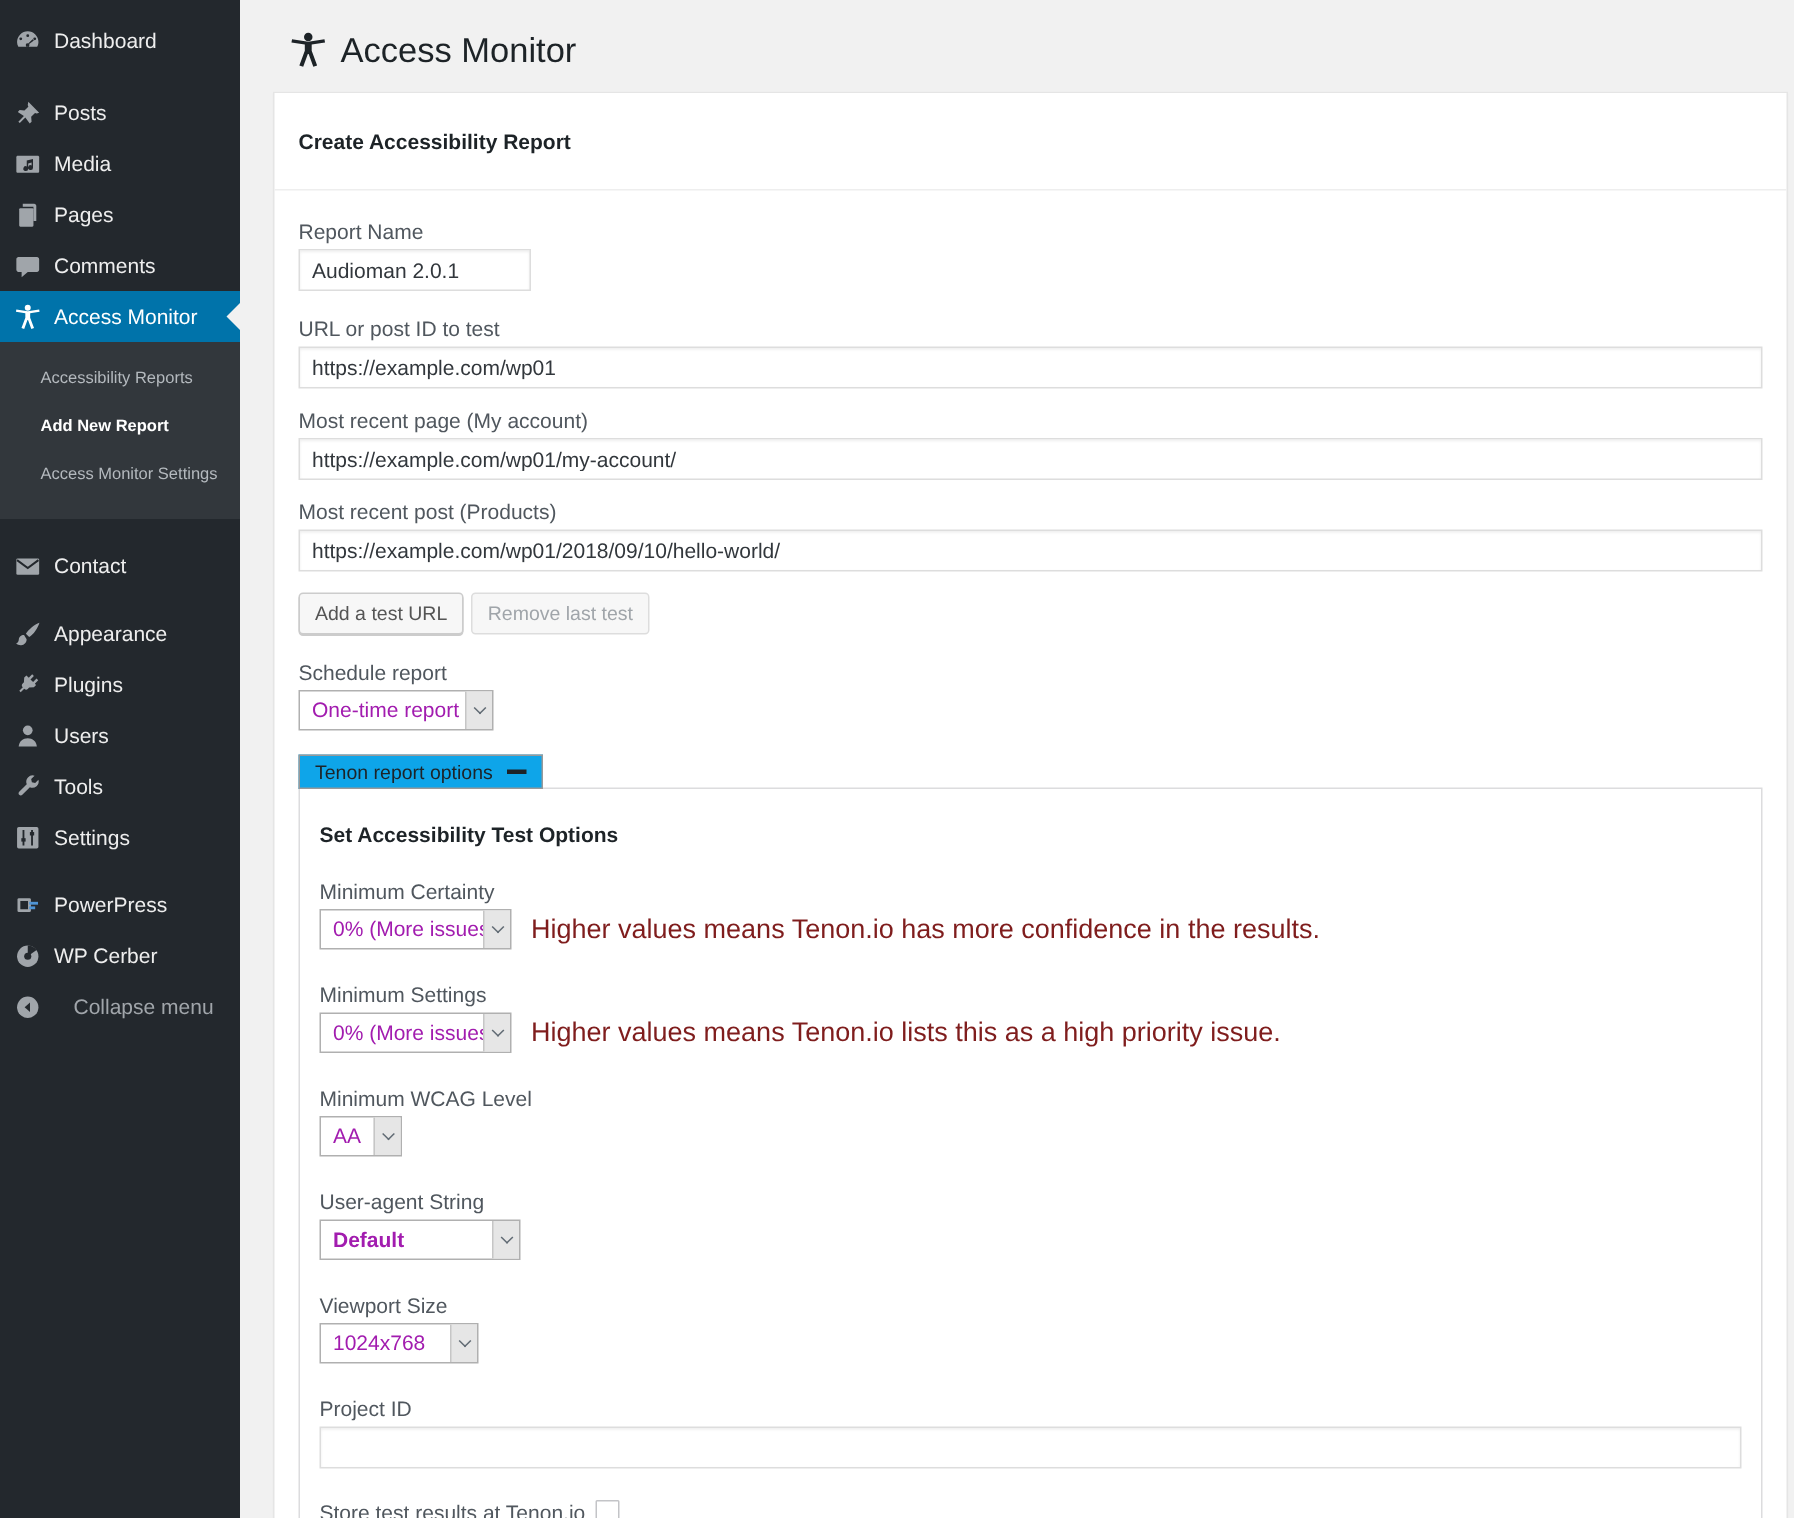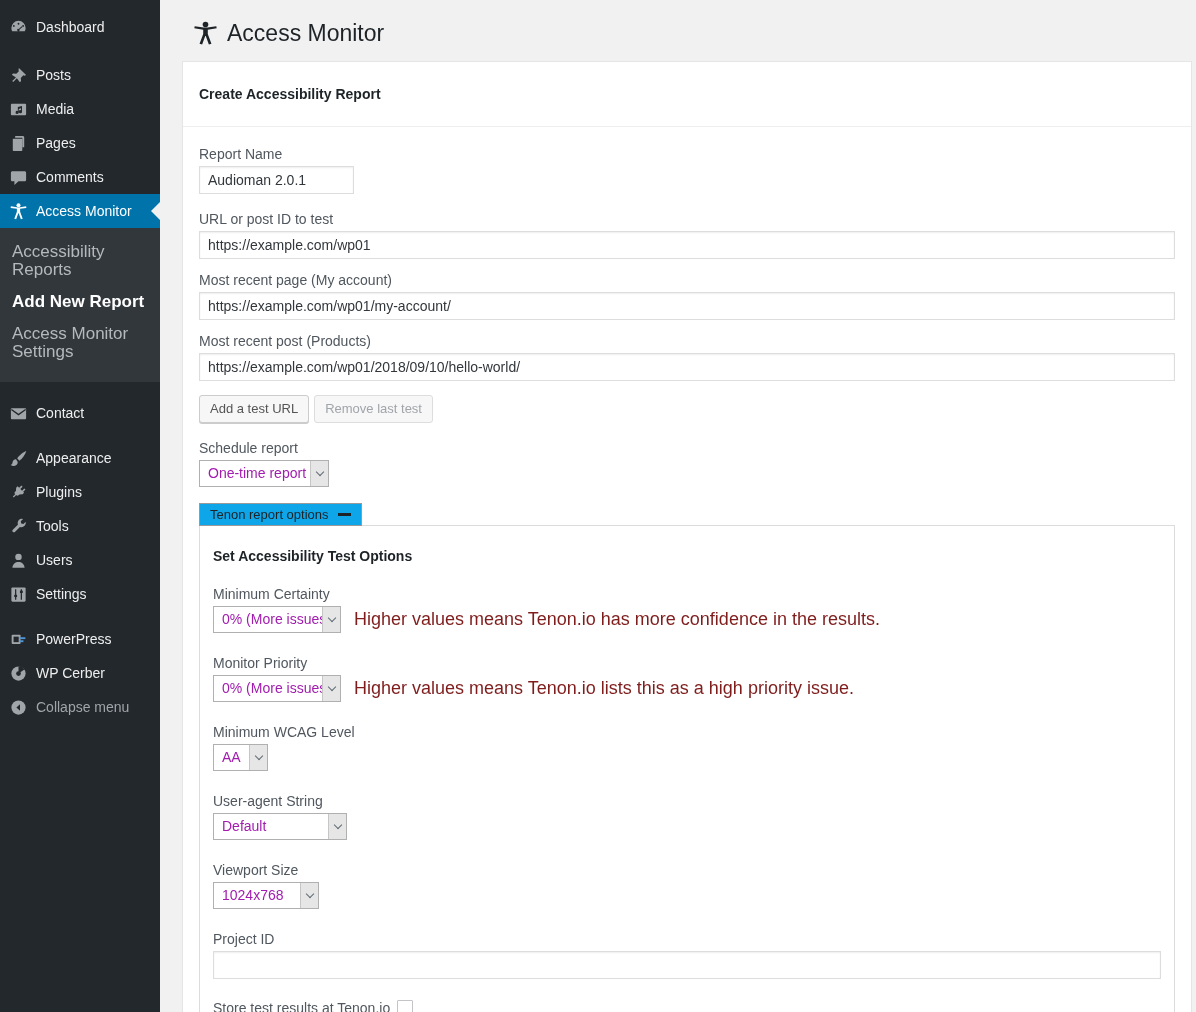--- a/index.html
+++ b/index.html
@@ -31,27 +31,27 @@
   .menu-item .mlabel { margin-left: 0px; }
   .menu-item.active { background: #0073aa; color: #fff; }
   .menu-item.active .micon { color: #fff; }
   .menu-item.active .caret {
     position: absolute; right: 0; top: 50%; margin-top: -9px;
     width: 0; height: 0;
     border-top: 9px solid transparent;
     border-bottom: 9px solid transparent;
     border-right: 9px solid #f1f1f1;
   }
-  .menu-item.dim { color: #a0a5aa; }
+  .menu-item.dim { color: #a0a5aa; gap: 13px; }
   .menu-gap { height: 14px; }
   .menu-gap.sm { height: 11px; }
   .submenu { background: #32373c; padding: 8px 0 14px 0; }
   .submenu-item {
-    padding: 7px 10px 7px 12px; font-size: 17px; line-height: 18px;
-    color: #b4b9be; cursor: pointer; width: 160px;
+    padding: 7px 10px 7px 12px; font-size: 11px; line-height: 18px;
+    color: #b4b9be; cursor: pointer; width: 160px; margin-left: 15px;
   }
   .submenu-item.current { color: #fff; font-weight: bold; }
   
   .content { flex: 1; height: 1012px; overflow: hidden; }
   .page-title {
     display: flex; align-items: center;
     margin: 20px 4px 14px 32px;
     font-size: 23px; font-weight: 400; color: #1d2327;
   }
   .page-title .ticon { width: 27px; height: 27px; margin-right: 8px; display: inline-flex; }
@@ -91,21 +91,21 @@
     display: flex; align-items: center; justify-content: center;
   }
   .select .chev {
     width: 6px; height: 6px; margin-top: -3px;
     border-right: 1.4px solid #606a73; border-bottom: 1.4px solid #606a73;
     transform: rotate(45deg);
   }
   .sel-schedule { width: 130px; }
   .sel-pct { width: 128px; }
   .sel-wcag { width: 55px; }
-  .sel-ua { width: 134px; }
+  .sel-ua { width: 134px; font-weight: bold; }
   .sel-vp { width: 106px; }
   
   .btn {
     display: inline-block; height: 28px; line-height: 26px;
     padding: 0 10px; font-size: 13px; border-radius: 3px;
     cursor: pointer; font-family: "Liberation Sans", sans-serif;
   }
   .btn-secondary {
     background: #f7f7f7; border: 1px solid #ccc; color: #555;
     box-shadow: 0 1px 0 #ccc;
@@ -236,34 +236,34 @@
       <svg viewBox="0 0 20 20">
           <path transform="rotate(45 10 10)" d="M7 2.6h1.7V6h2.6V2.6H13V6h1.3v2.2l-2.2 2.5v1.4c0 .9-.7 1.6-1.6 1.6h-.3v3.5H8.8v-3.5h-.3c-.9 0-1.6-.7-1.6-1.6v-1.4L4.7 8.2V6H7z"></path>
         </svg>
     </span>
     <span class="mlabel">Plugins</span>
   </div>
 
   <div class="menu-item">
     <span class="micon">
       <svg viewBox="0 0 20 20">
-          <path d="M17.5 5a4.5 4.5 0 0 1-6 5.4l-5.3 5.3c-.6.6-1.6.6-2.2 0-.6-.6-.6-1.6 0-2.2l5.3-5.3a4.5 4.5 0 0 1 5.5-6l-2.4 2.4.5 2.3 2.3.5z"></path>
-        </svg>
-    </span>
-    <span class="mlabel">Tools</span>
-  </div>
-
-  <div class="menu-item">
-    <span class="micon">
-      <svg viewBox="0 0 20 20">
           <circle cx="10" cy="6.2" r="3.4"></circle>
           <path d="M3.6 17.6c.4-3.8 3-5.9 6.4-5.9s6 2.1 6.4 5.9z"></path>
         </svg>
     </span>
     <span class="mlabel">Users</span>
+  </div>
+
+  <div class="menu-item">
+    <span class="micon">
+      <svg viewBox="0 0 20 20">
+          <path d="M17.5 5a4.5 4.5 0 0 1-6 5.4l-5.3 5.3c-.6.6-1.6.6-2.2 0-.6-.6-.6-1.6 0-2.2l5.3-5.3a4.5 4.5 0 0 1 5.5-6l-2.4 2.4.5 2.3 2.3.5z"></path>
+        </svg>
+    </span>
+    <span class="mlabel">Tools</span>
   </div>
 
   <div class="menu-item">
     <span class="micon">
       <svg viewBox="0 0 20 20">
           <rect x="2.5" y="2.5" width="15" height="15" rx="1.2"></rect>
           <g stroke="#23282d" stroke-width="1.3">
             <line x1="7" y1="4.5" x2="7" y2="15.5"></line>
             <line x1="13" y1="4.5" x2="13" y2="15.5"></line>
           </g>
@@ -369,21 +369,21 @@
               <span class="val">0% (More issues)</span>
               <span class="arrow">
                   <i class="chev"></i>
                 </span>
             </div>
             <span class="opt-note">Higher values means Tenon.io has more confidence in the results.</span>
           </div>
         </div>
 
         <div class="opt-group">
-          <span class="f-label">Monitor Priority</span>
+          <span class="f-label">Minimum Settings</span>
           <div class="opt-row">
             <div class="select sel-pct">
               <span class="val">0% (More issues)</span>
               <span class="arrow">
                   <i class="chev"></i>
                 </span>
             </div>
             <span class="opt-note">Higher values means Tenon.io lists this as a high priority issue.</span>
           </div>
         </div>

